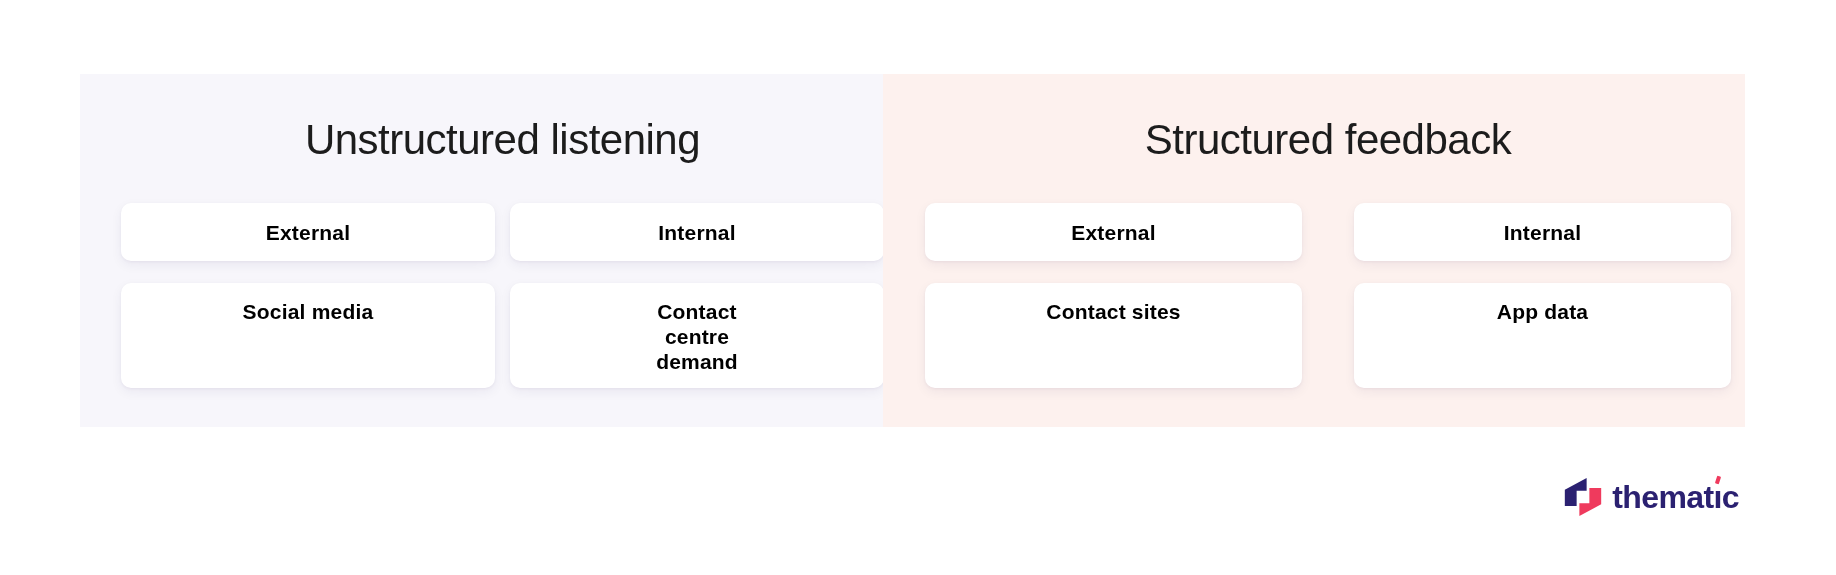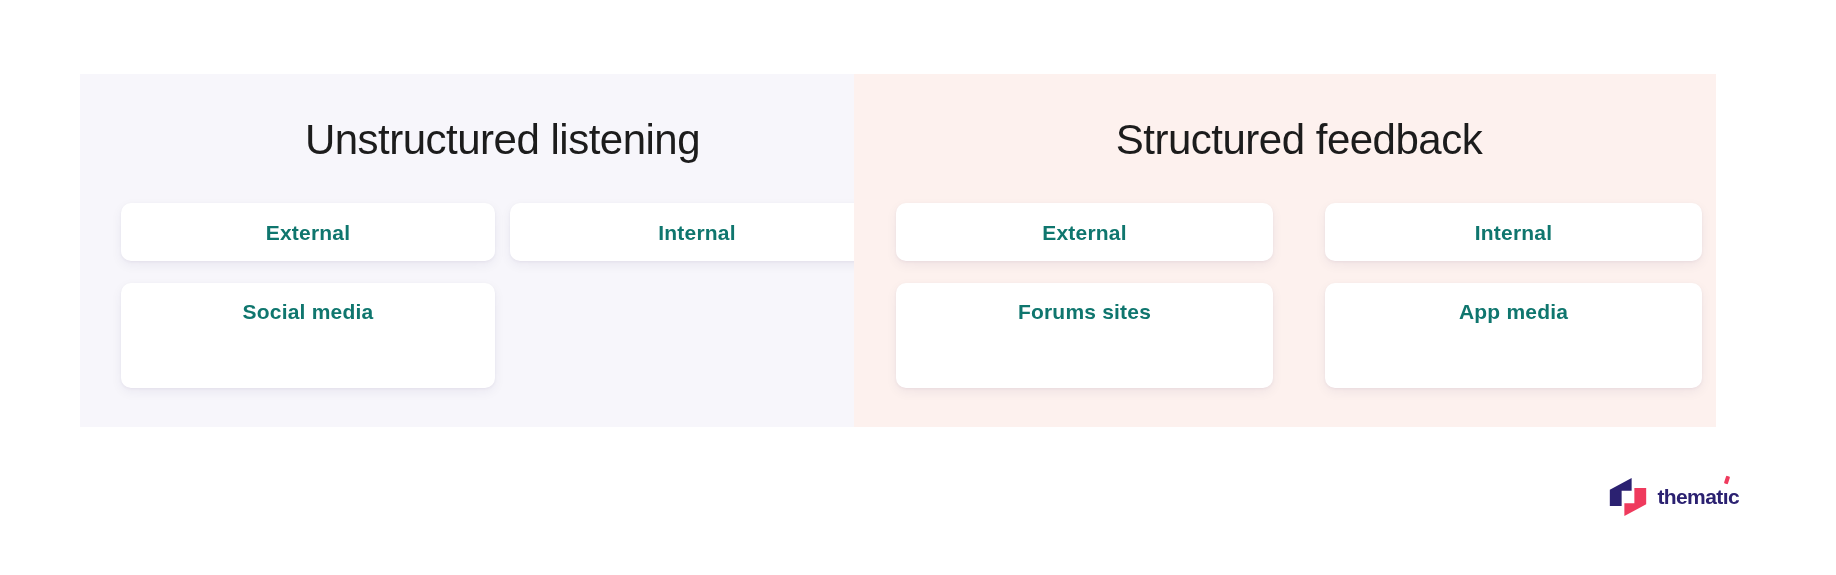--- a/index.html
+++ b/index.html
@@ -23,21 +23,21 @@
   .panel{
     position:absolute;
     top:74px;
     height:353px;
   }
   .panel-left{
     left:80px;width:815px;
     padding:40px 11px 0 41px;
   }
   .panel-right{
-    left:854px;width:862px;
+    left:883px;width:862px;
     padding:40px 14px 0 42px;
   }
   .panel-title{
     margin:0 0 37px 0;
     font-size:42px;
     line-height:52px;
     font-weight:500;
     letter-spacing:-0.5px;
     text-align:center;
     color:#1c1c1c;
@@ -63,33 +63,33 @@
     height:105px;
     padding-top:16px;
     text-align:center;
   }
   .card-label{
     font-size:21px;
     font-weight:700;
     line-height:25px;
     letter-spacing:0.2px;
     white-space:pre-line;
-    color:#0f766e;
+    color:#000000;
   }
 
   
   .brand{
     position:absolute;
     top:474px;right:97px;
     display:flex;align-items:center;gap:9px;
     height:46px;
   }
   .brand-icon{width:40px;height:44px;display:block;}
   .wordmark{
-    font-size:21px;
+    font-size:32px;
     font-weight:700;
     letter-spacing:-0.6px;
     color:var(--navy);
     line-height:44px;
     display:flex;
   }
   .logo-i{position:relative;display:inline-block;}
   .logo-i::after{
     content:"";
     position:absolute;
@@ -116,45 +116,50 @@
           <div class="card item-card">
             <span class="card-label">Social media</span>
           </div>
         </div>
       </div>
       <div class="group">
         <div class="card header-card">
           <span class="card-label">Internal</span>
         </div>
         <div class="cards">
+          <div class="card item-card">
+            <span class="card-label">Contact
+centre
+demand</span>
+          </div>
         </div>
       </div>
     </div>
   </div>
 
   <div class="panel panel-right" style="background-color: rgb(253, 241, 238);">
     <h1 class="panel-title">Structured feedback</h1>
     <div class="groups">
       <div class="group">
         <div class="card header-card">
           <span class="card-label">External</span>
         </div>
         <div class="cards">
           <div class="card item-card">
-            <span class="card-label">Forums sites</span>
+            <span class="card-label">Contact sites</span>
           </div>
         </div>
       </div>
       <div class="group">
         <div class="card header-card">
           <span class="card-label">Internal</span>
         </div>
         <div class="cards">
           <div class="card item-card">
-            <span class="card-label">App media</span>
+            <span class="card-label">App data</span>
           </div>
         </div>
       </div>
     </div>
   </div>
 
   <div class="brand">
     <svg class="brand-icon" viewBox="0 0 44 46" aria-hidden="true">
       <path d="M2 15 L26 2 L26 16 L15 16 L15 33 L2 33 Z" fill="#2b2171"></path>
       <path d="M42 31 L18 44 L18 30 L29 30 L29 13 L42 13 Z" fill="#ef3a5d"></path>

